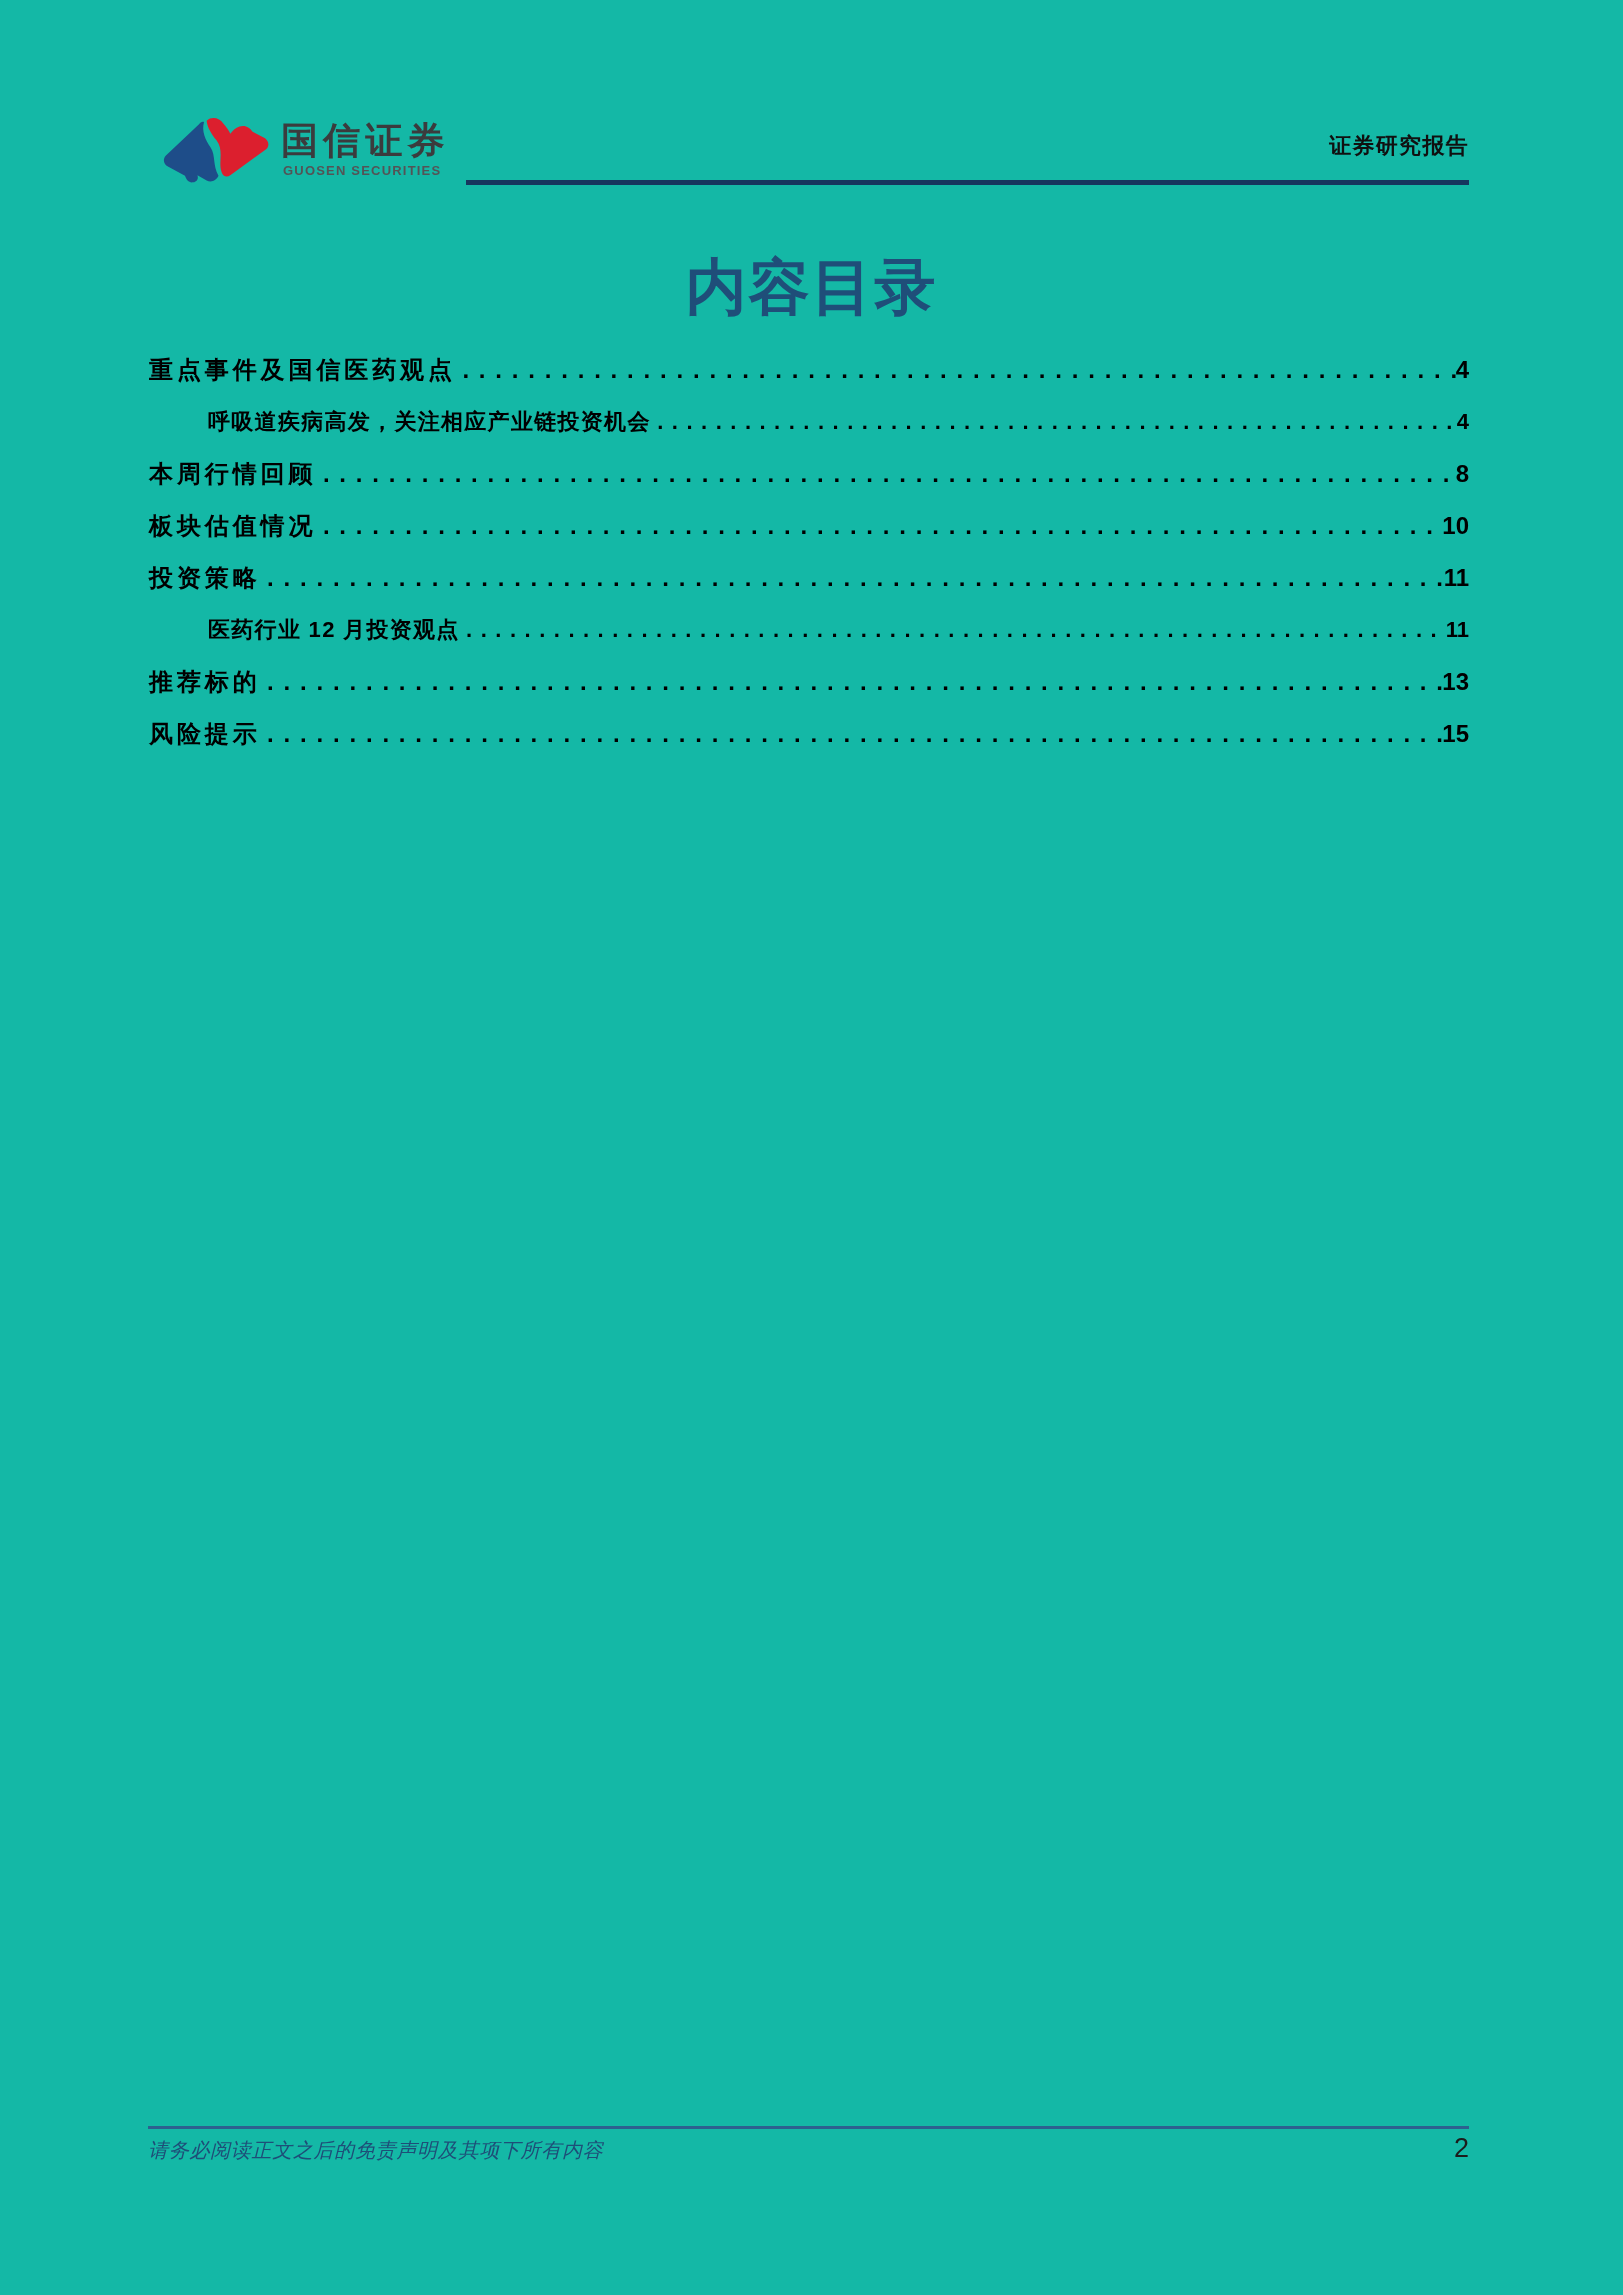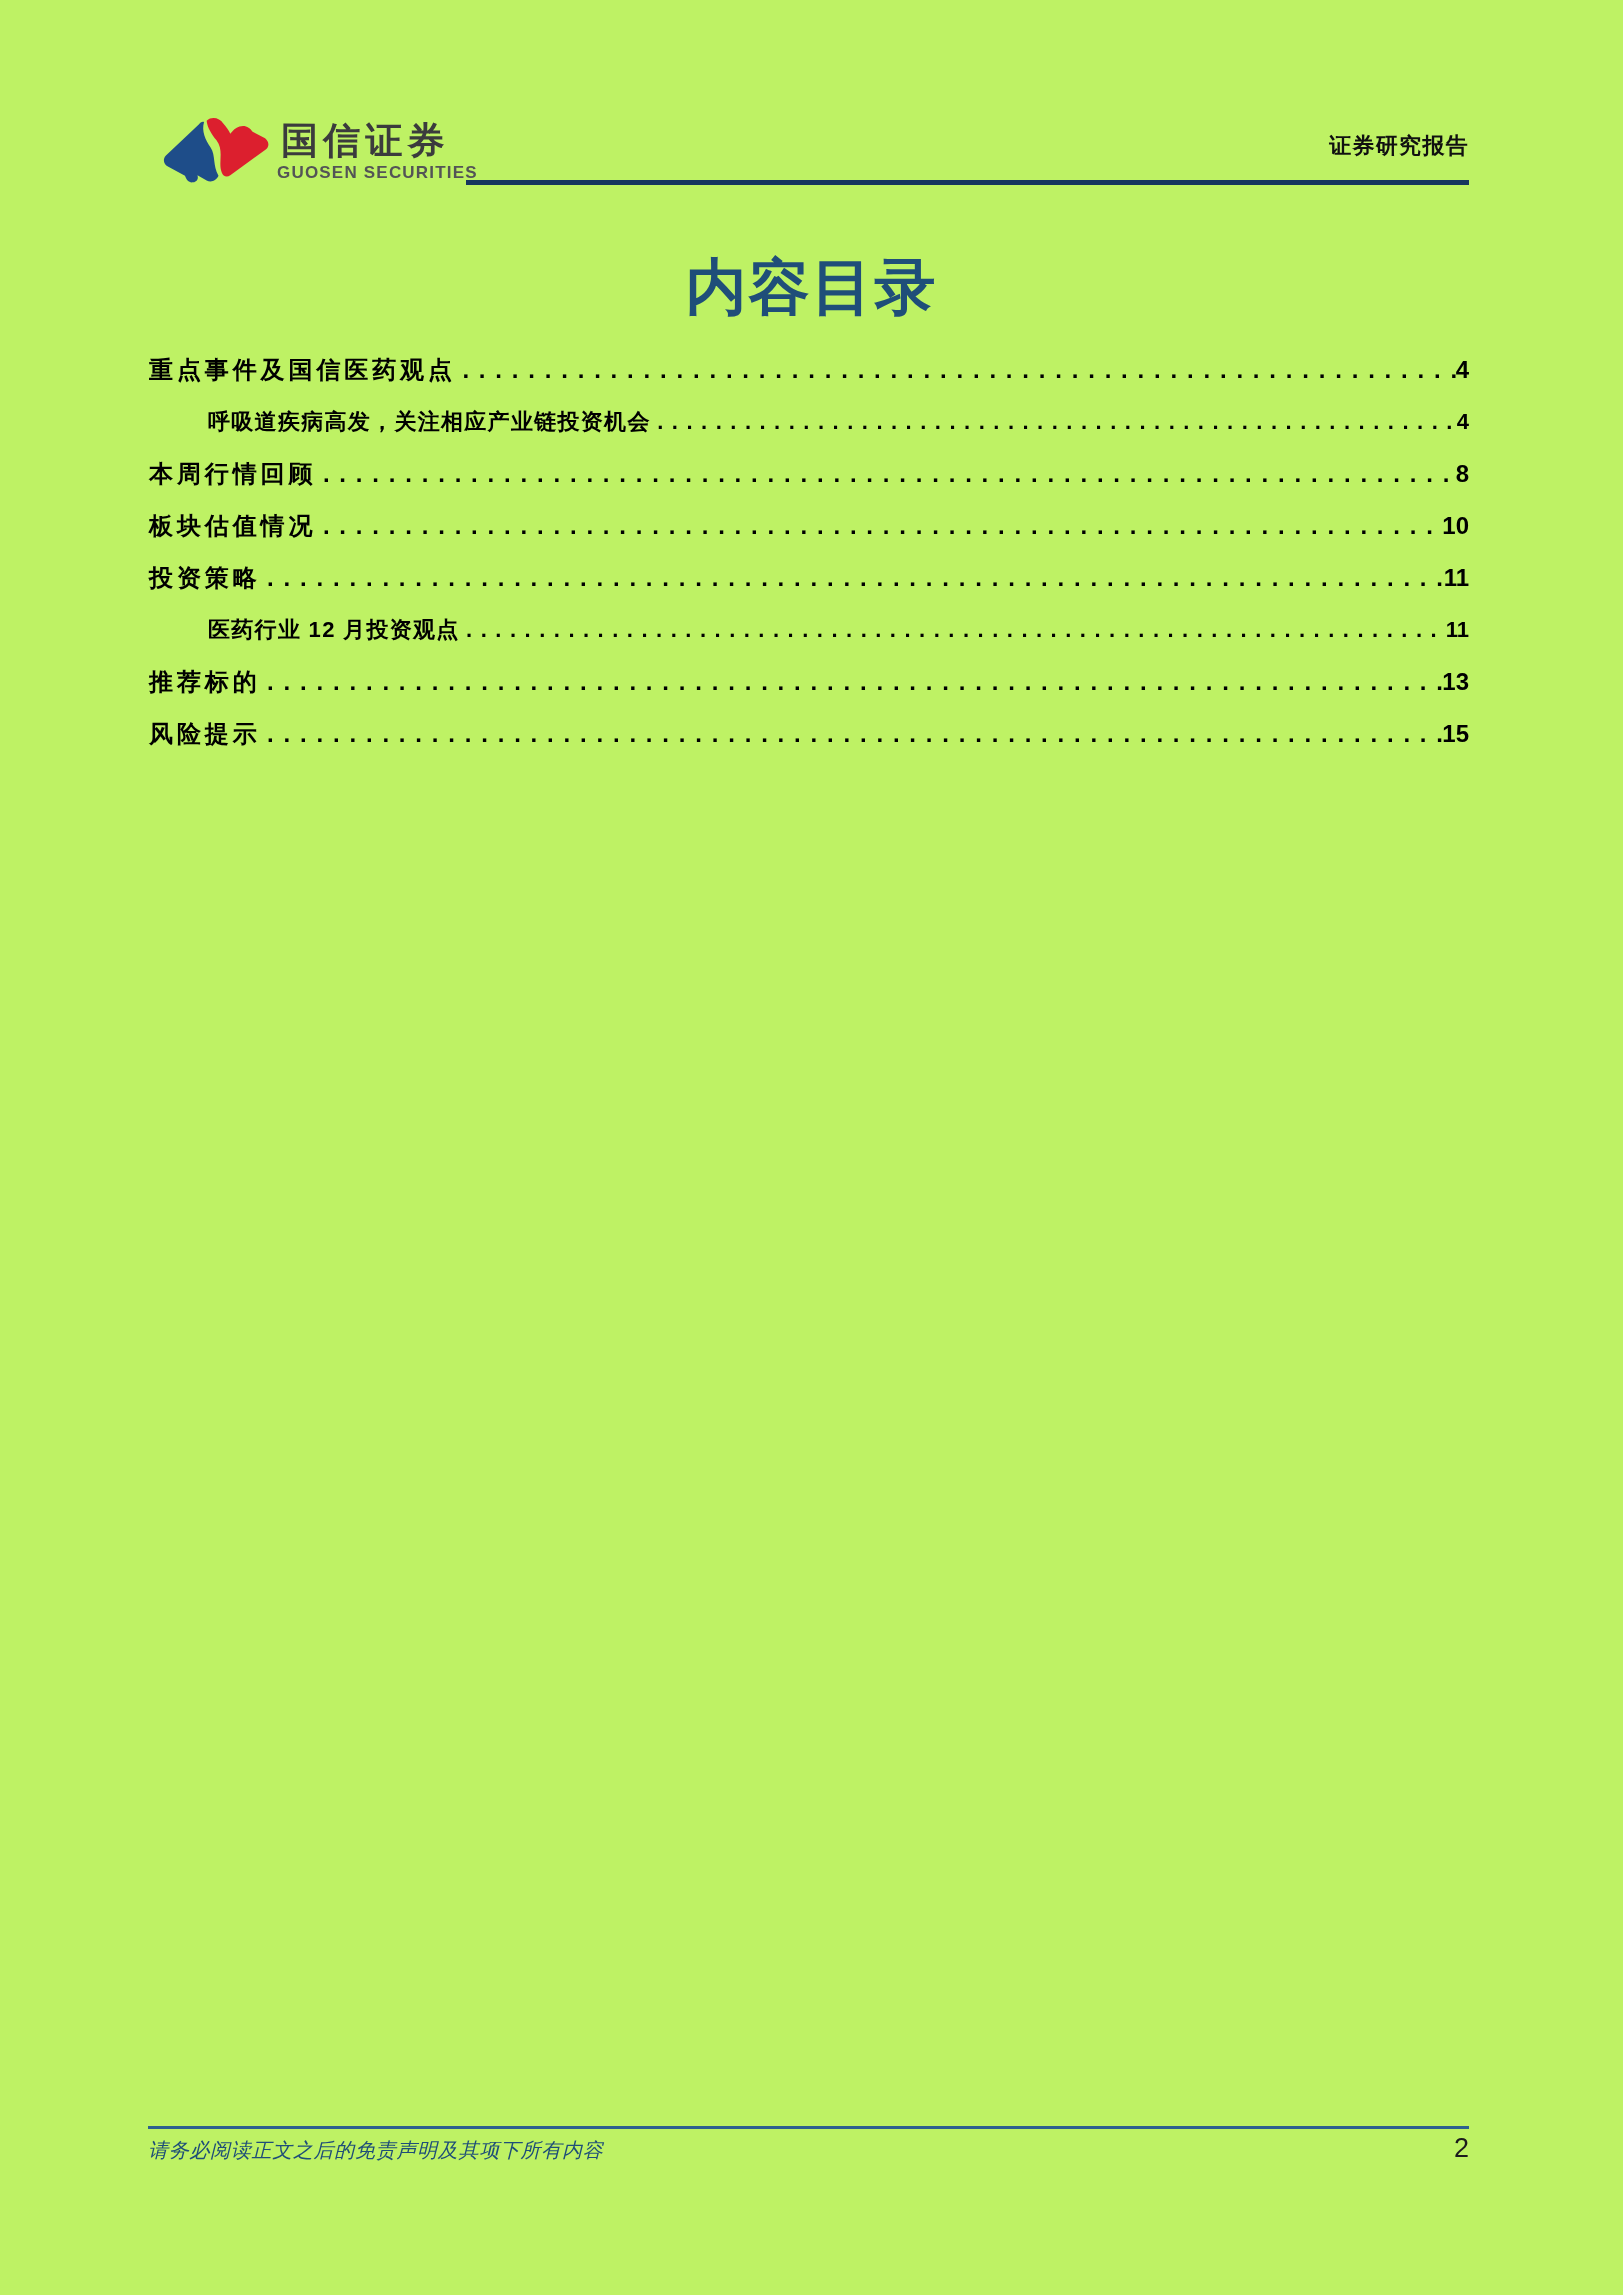--- a/index.html
+++ b/index.html
@@ -1,34 +1,34 @@
 <!DOCTYPE html>
 <html style="font-size:10.5px"><head>
 <meta charset="utf-8">
 <style>
   * { margin:0; padding:0; box-sizing:border-box; }
   html,body { background:#ffffff; }
   body { font-family:"Liberation Sans","DejaVu Sans",sans-serif; }
   .page {
     position:relative;
     width:1623px; height:2295px;
-    background:#bef264;
+    background:#14b8a6;
     overflow:hidden;
   }
 
   
   .logo-mark { position:absolute; left:162px; top:118px; width:109px; height:67px; }
   .logo-text-cn {
     position:absolute; left:281px; top:122px;
     font-size:37px; font-weight:700; color:#3b3b3d;
     letter-spacing:5.2px; line-height:1; white-space:nowrap;
   }
   .logo-text-en {
-    position:absolute; left:277px; top:164px;
-    font-size:17px; font-weight:700; color:#535456;
+    position:absolute; left:283px; top:164px;
+    font-size:13px; font-weight:700; color:#535456;
     letter-spacing:1.2px; line-height:1; white-space:nowrap;
   }
   .header-report-type {
     position:absolute; right:154px; top:135px;
     font-size:22px; font-weight:700; color:#101010;
     letter-spacing:1.3px; line-height:1; white-space:nowrap;
   }
   .header-rule {
     position:absolute; left:466px; top:180px;
     width:1003px; height:5.2px; background:#16375e;

